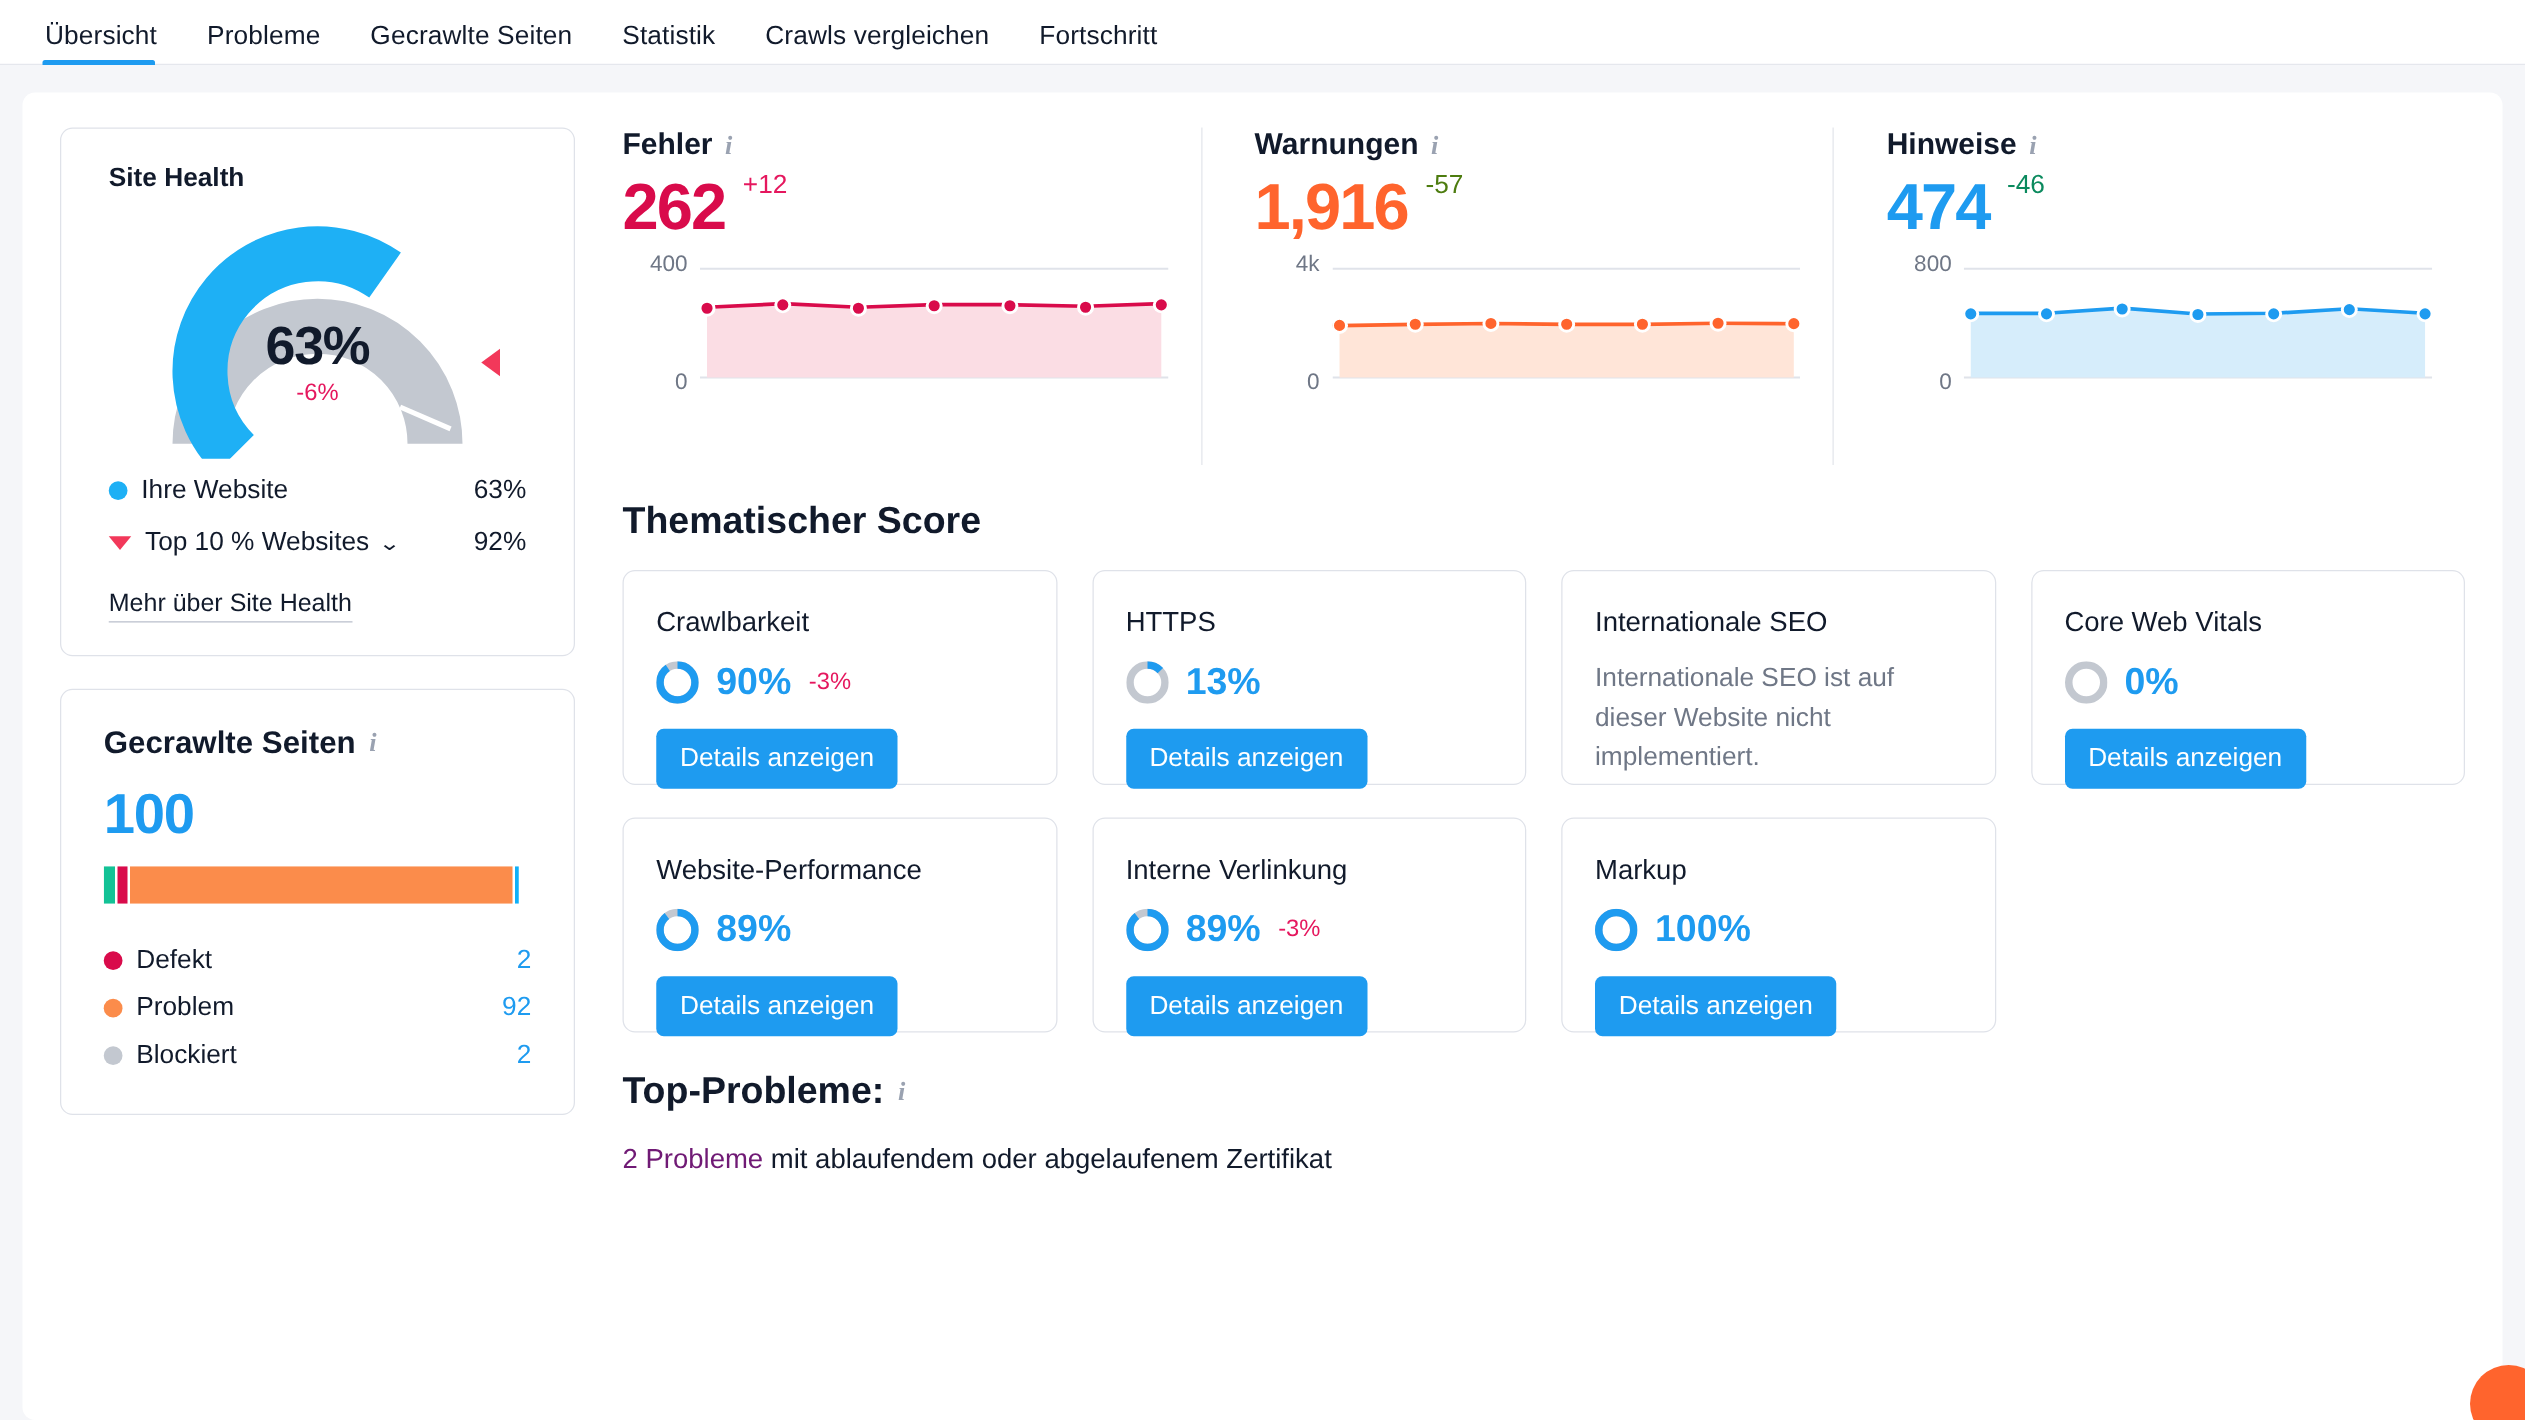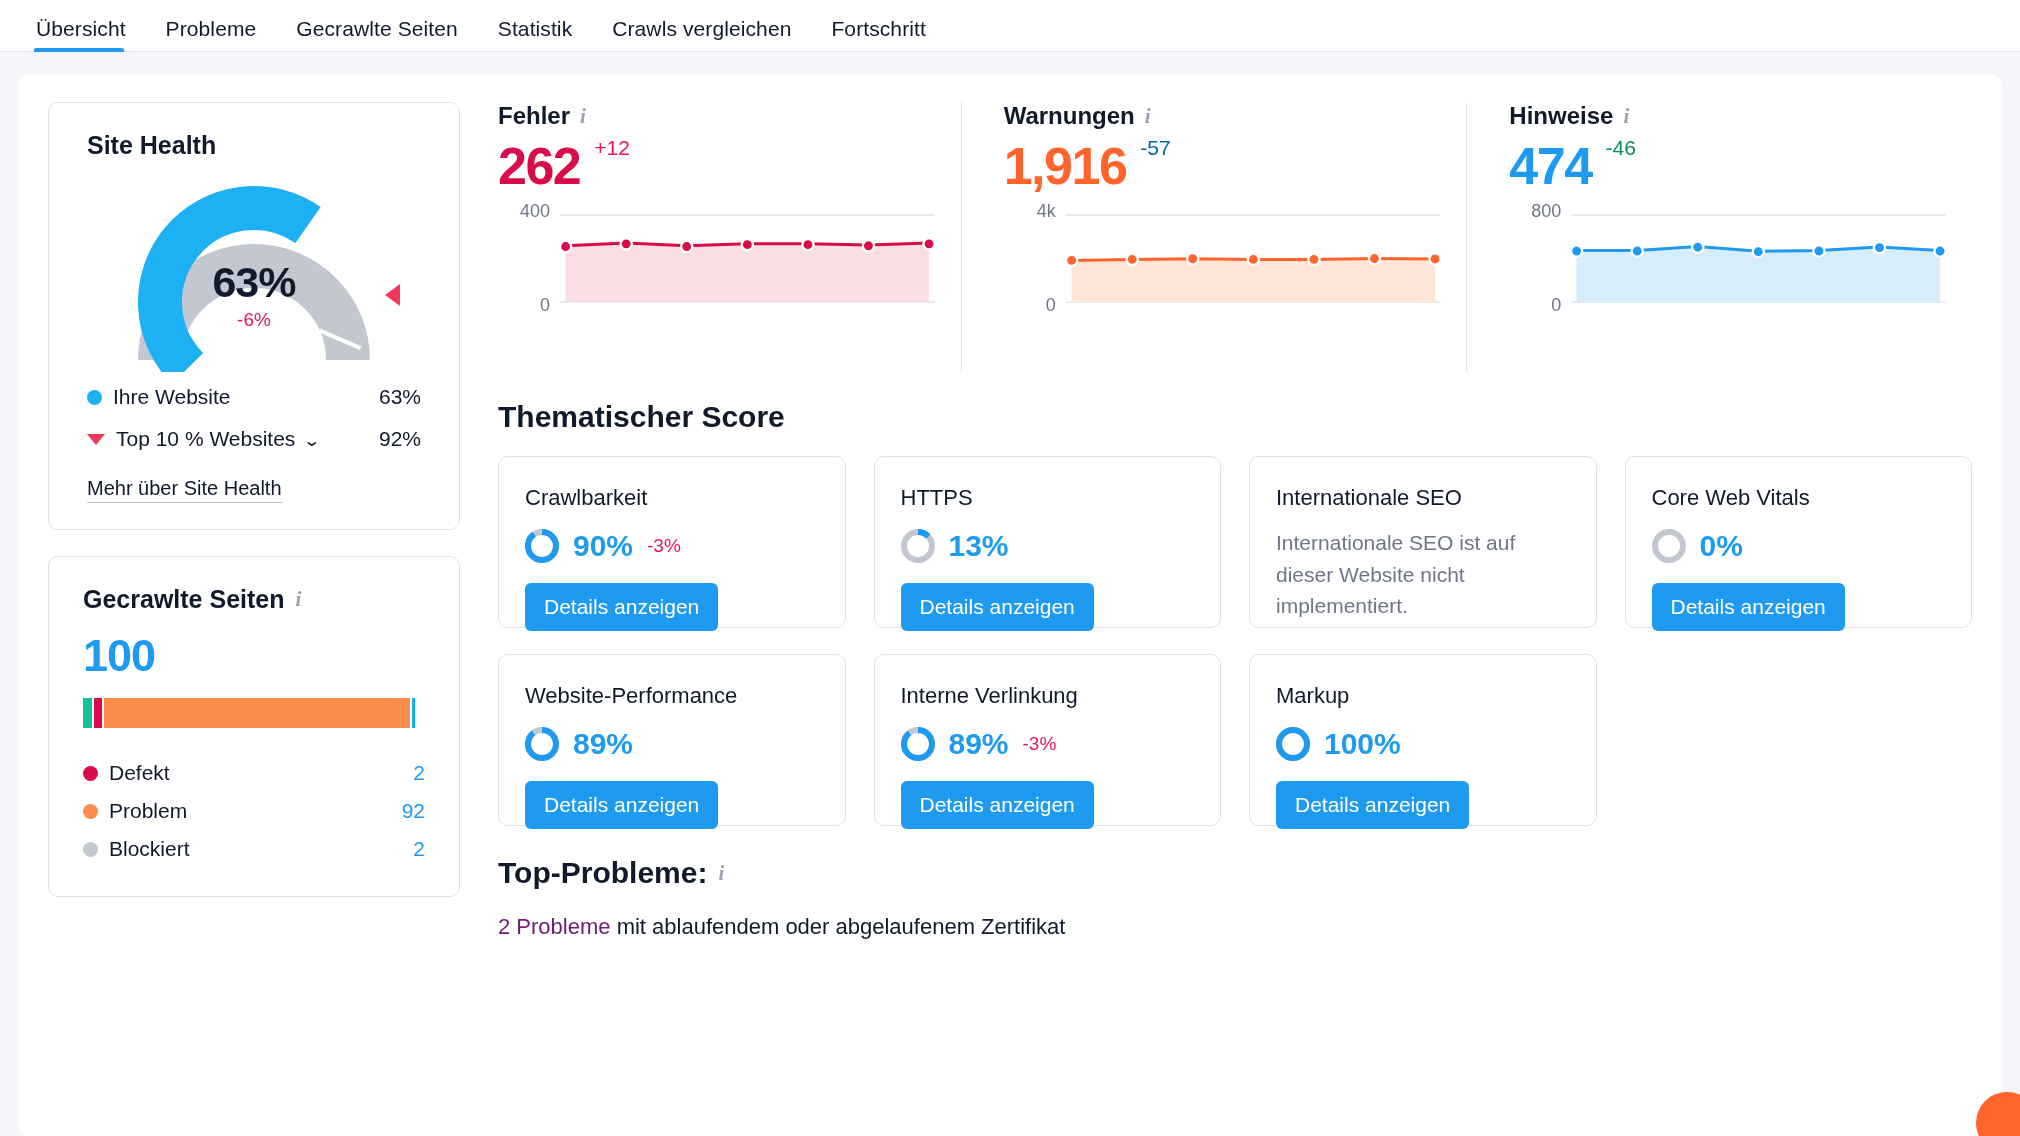--- a/index.html
+++ b/index.html
@@ -63,21 +63,21 @@
   
   .leftcol { width: 412px; flex: 0 0 412px; display: flex; flex-direction: column; gap: 26px; }
 
   .card {
     border: 1px solid #dfe2e9;
     border-radius: 10px;
     background: #fff;
   }
 
   .sh-card { padding: 28px 38px 26px 38px; }
-  .sh-title { font-size: 25px; font-weight: bold; color: #111a2b; }
+  .sh-title { font-size: 21px; font-weight: bold; color: #111a2b; }
 
   .gauge-wrap {
     margin: 22px auto 8px auto;
     width: 260px; height: 185px;
     position: relative;
   }
   .gauge-center {
     position: absolute;
     left: 0; right: 0;
     top: 76px;
@@ -347,21 +347,21 @@
               </div>
             </div>
           </div>
           <div class="metric">
             <div class="metric-head">
               <span class="metric-name">Warnungen</span>
               <span class="info-i">i</span>
             </div>
             <div class="metric-valrow">
               <span class="metric-val" style="color: rgb(255, 100, 45);">1,916</span>
-              <span class="metric-delta" style="color: #0369a1;">-57</span>
+              <span class="metric-delta" style="color: #4d7c0f;">-57</span>
             </div>
             <div class="spark">
               <div class="spark-axis">
                 <div class="top">4k</div>
                 <div class="bot">0</div>
               </div>
               <div class="spark-plot">
                 <svg viewBox="0 0 400 96" preserveAspectRatio="none" style="position:absolute;inset:0;">
        <line x1="0" y1="5" x2="400" y2="5" stroke="#e0e3ea" stroke-width="1.5" vector-effect="non-scaling-stroke"></line>
        <line x1="0" y1="92" x2="400" y2="92" stroke="#e0e3ea" stroke-width="1.5" vector-effect="non-scaling-stroke"></line>

